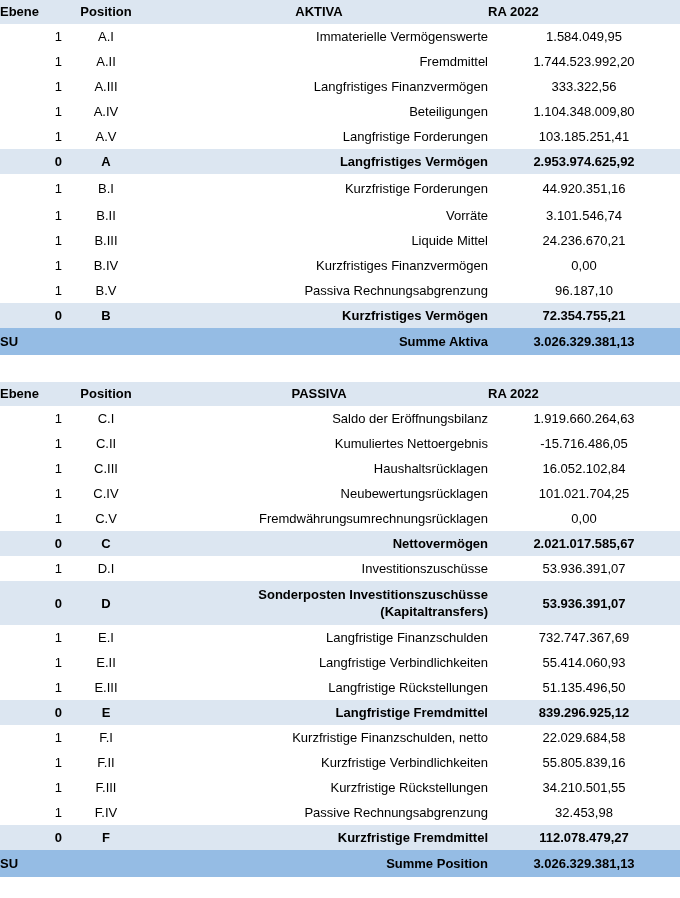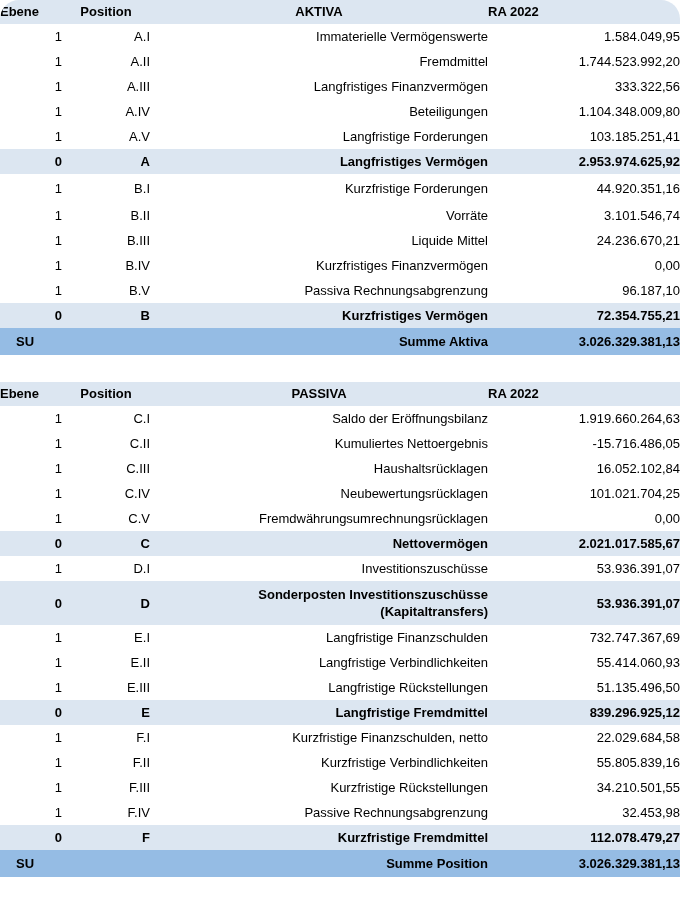--- a/index.html
+++ b/index.html
@@ -14,21 +14,20 @@
     color: #000000;
     -webkit-font-smoothing: antialiased;
   }
 
   .sheet {
     width: 680px;
     height: 898px;
     position: relative;
     overflow: hidden;
     background: #ffffff;
-    border-radius: 19px;
   }
 
   .balance-table {
     width: 680px;
     border-collapse: collapse;
     table-layout: fixed;
     font-size: 13px;
   }
 
   .balance-table td,
@@ -81,29 +80,29 @@
   tr.data-row td {
     height: 25px;
     line-height: 25px;
   }
 
   .cell-ebene {
     text-align: right;
     padding-right: 15px;
   }
   .cell-position {
-    text-align: right;
+    text-align: center;
     padding-left: 26px;
   }
   .cell-desc {
     text-align: right;
     padding-left: 8px;
   }
   .cell-value {
-    text-align: right;
+    text-align: center;
     padding-right: 8px;
     white-space: nowrap;
   }
 
   
   tr.level0-row {
     background: #dce6f1;
   }
   tr.level0-row td {
     font-weight: bold;
@@ -114,21 +113,21 @@
     background: #95bce4;
     height: 27px;
   }
   tr.total-row td {
     font-weight: bold;
     height: 27px;
     line-height: 27px;
   }
   tr.total-row .cell-ebene {
     text-align: left;
-    padding-left: 16px;
+    padding-left: 0;
     padding-right: 0;
   }
 
   
   tr.tall-row {
     height: 40px;
   }
   tr.tall-row td {
     height: 40px;
     line-height: 17px;

